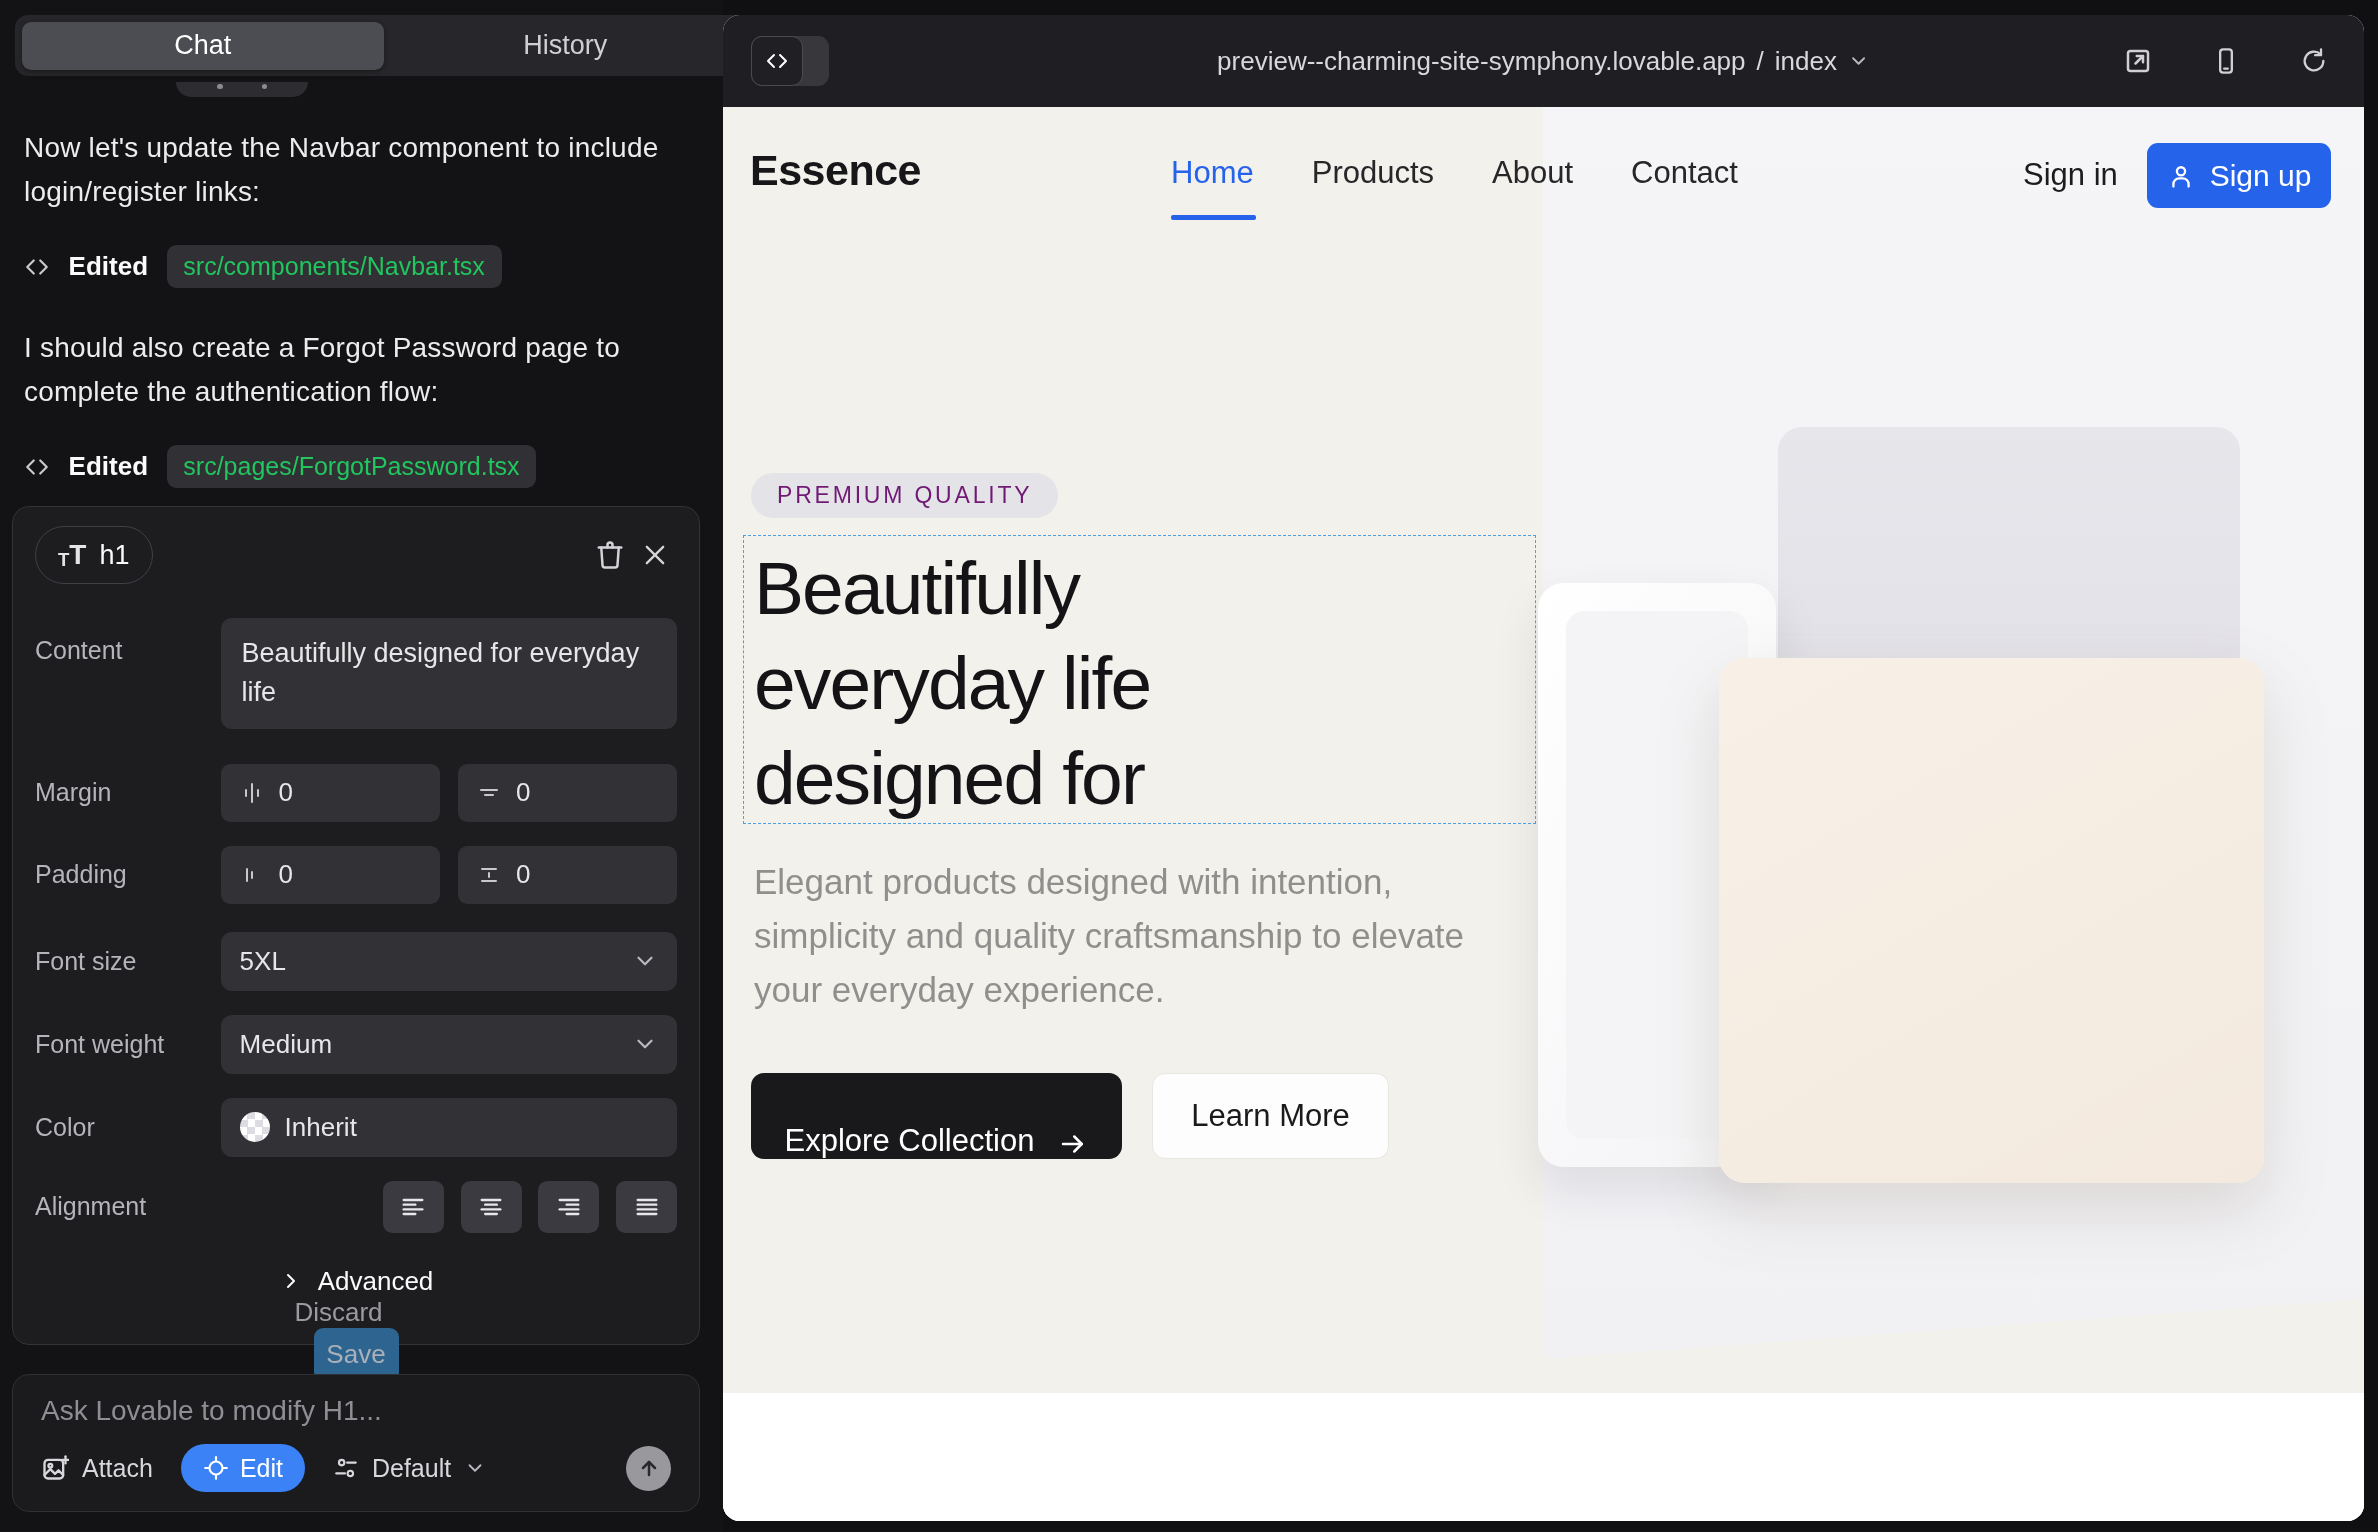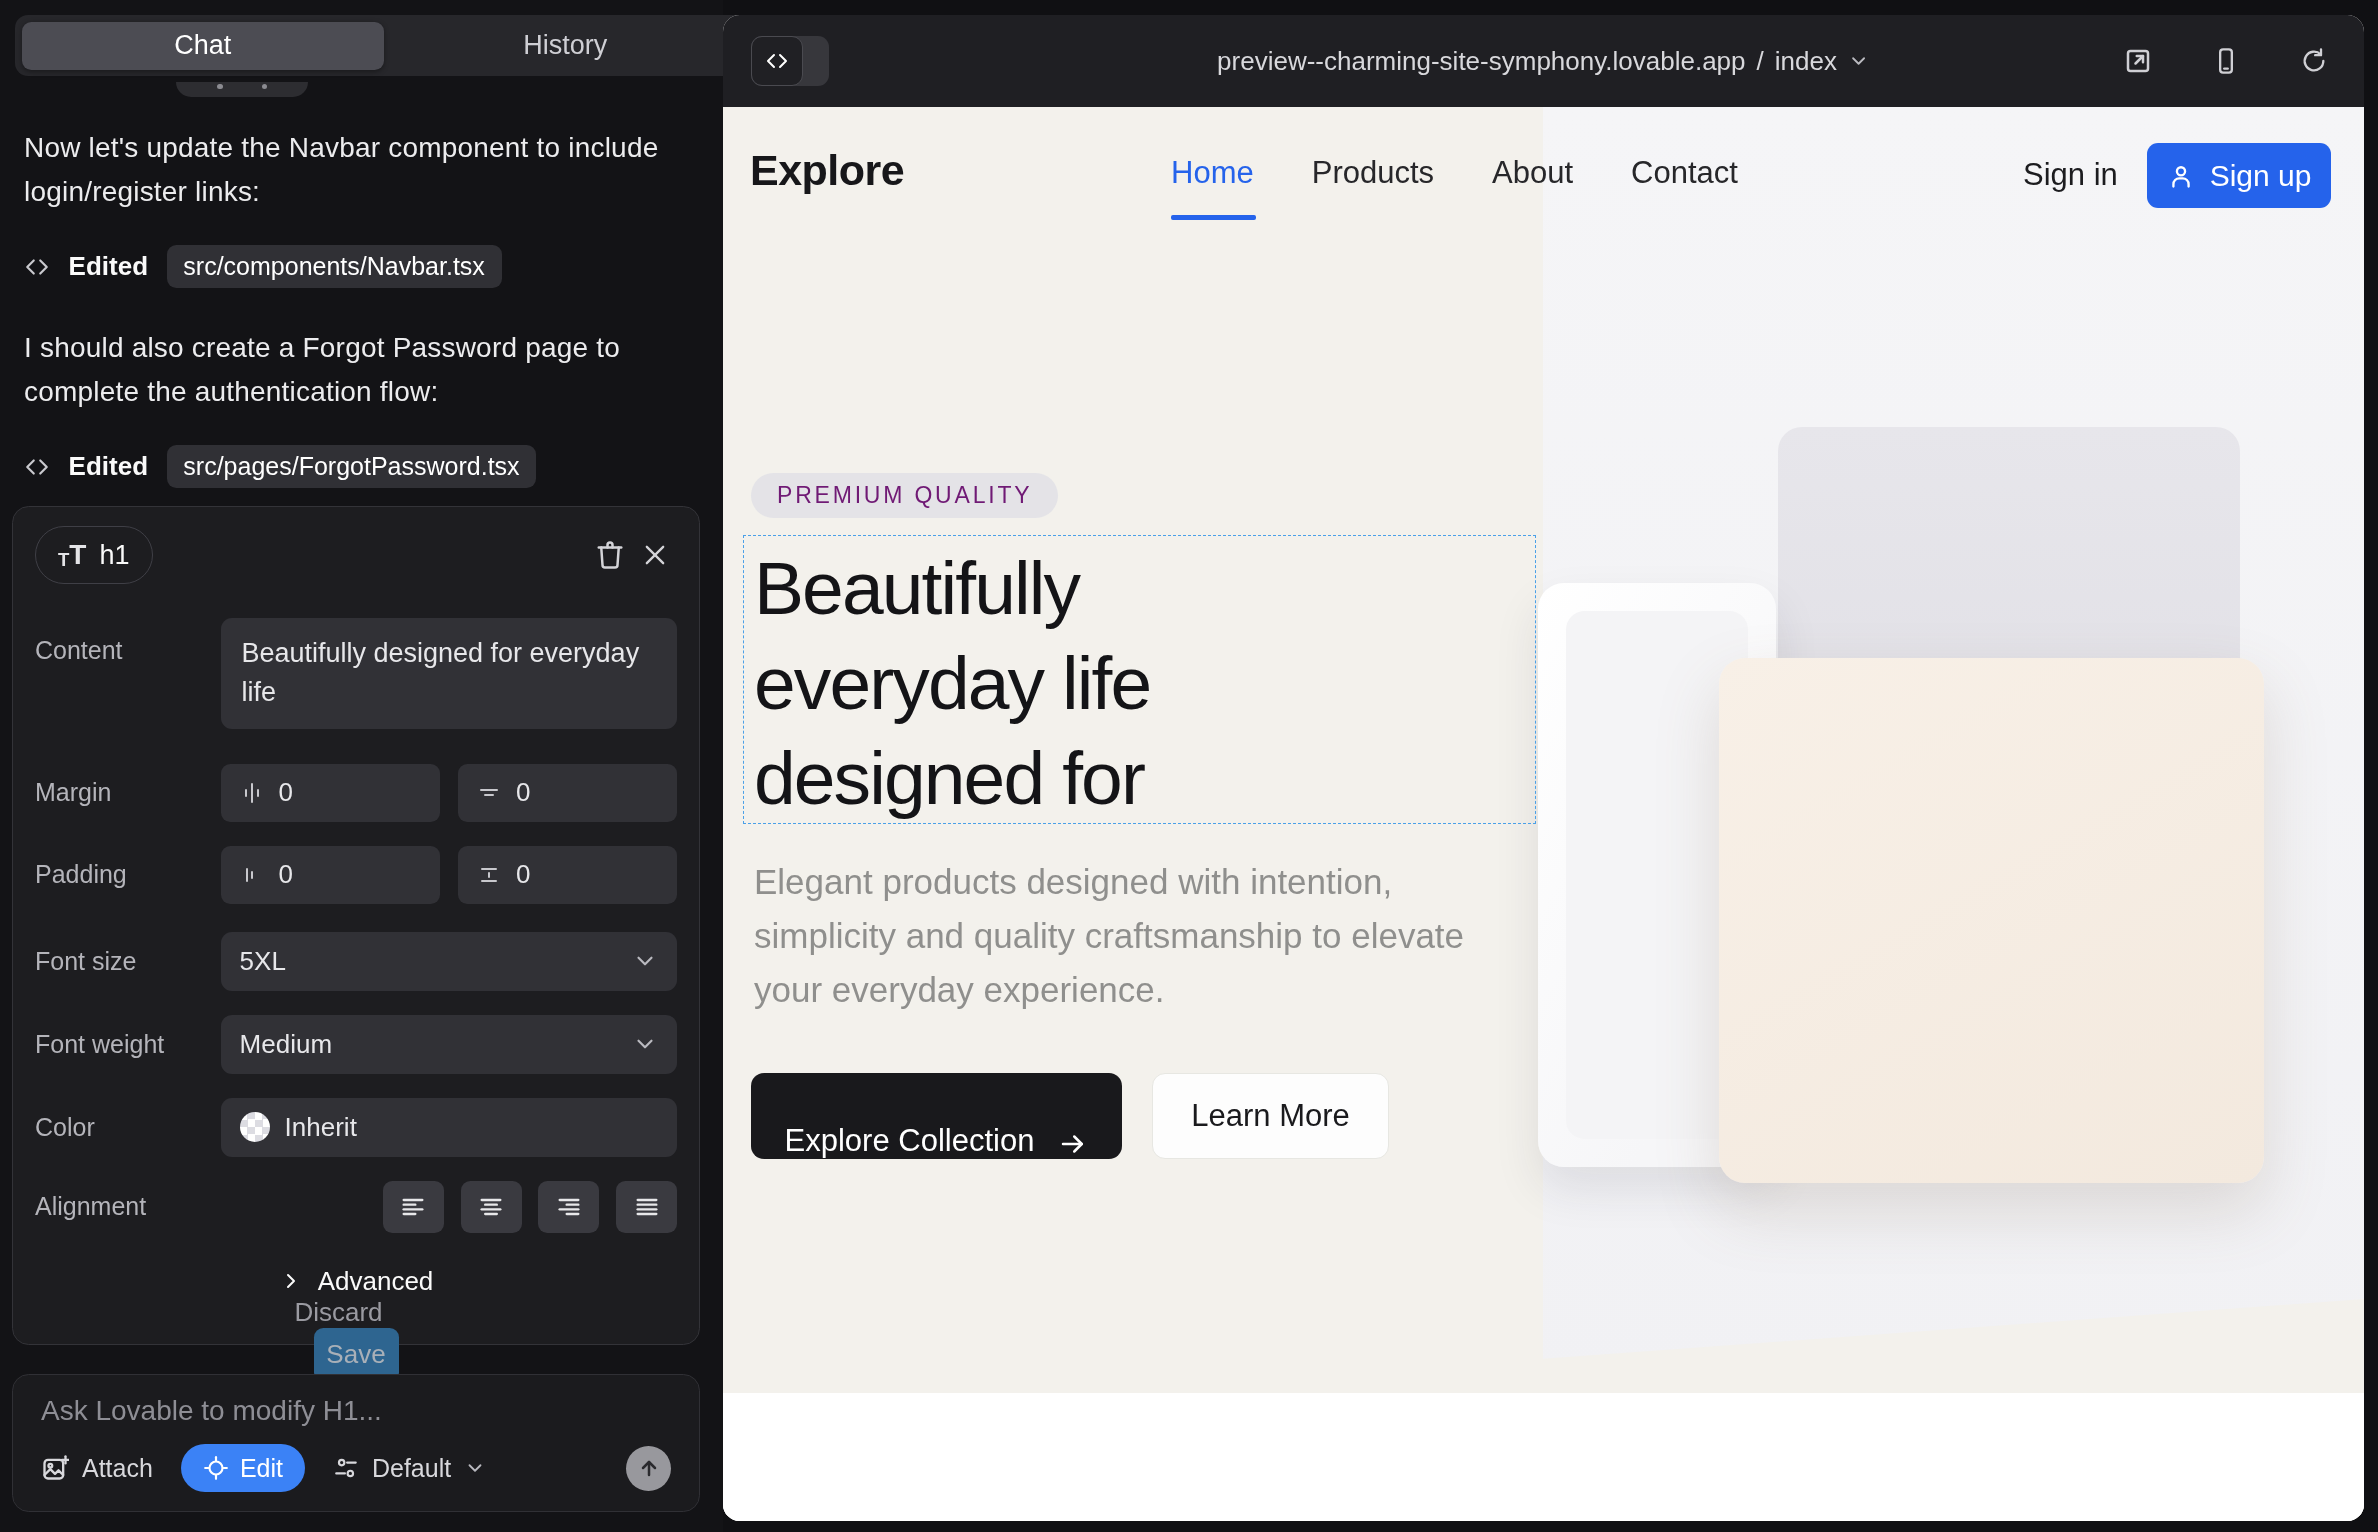--- a/index.html
+++ b/index.html
@@ -16,21 +16,21 @@
 
   .partial-pill { position:absolute; left:176px; top:82px; width:132px; height:15px; background:#2d2d31; border-radius:0 0 15px 15px; display:flex; align-items:flex-start; justify-content:center; gap:39px; }
   .partial-pill i { width:5.6px; height:5.6px; border-radius:50%; background:#8b8b91; margin-top:1.9px; }
 
   .chat { position:absolute; left:24px; top:126px; width:662px; color:#ececee; }
   .msg { font-size:28px; line-height:44px; letter-spacing:0.2px; }
   .msg + .edited-row { margin-top:30px; }
   .edited-row { display:flex; align-items:center; gap:18.6px; height:45px; margin-bottom:37px; }
   .edited-row svg { flex:none; }
   .edited-label { font-size:26px; font-weight:bold; color:#fafafa; }
-  .file-chip { background:#303035; border-radius:9.3px; padding:7.4px 16.7px; font-size:25px; color:#ffffff; white-space:nowrap; }
+  .file-chip { background:#303035; border-radius:9.3px; padding:7.4px 16.7px; font-size:25px; color:#22c55e; white-space:nowrap; }
 
   
   .editor { position:absolute; left:12px; top:506px; width:688px; height:839px; background:#1d1d20; border:0.9px solid #333338; border-radius:16.7px; padding:18.6px 22px; }
   .editor-header { display:flex; align-items:center; height:59px; }
   .tag-pill { display:flex; align-items:center; gap:13px; border:0.9px solid #3f3f46; border-radius:927px; padding:0 22px; height:58px; color:#fafafa; font-size:27px; }
   .tsize { display:flex; align-items:flex-end; color:#e4e4e7; font-weight:bold; line-height:1; }
   .tsize .small { font-size:18.6px; } .tsize .big { font-size:28px; }
   .editor-header .spacer { flex:1; }
   .icon-btn { background:none; border:none; color:#d4d4d8; display:flex; align-items:center; justify-content:center; width:45px; height:45px; cursor:pointer; }
   .row { display:flex; align-items:center; }
@@ -429,21 +429,21 @@
     <div class="site">
       <div class="bg-right"></div>
       <div class="bg-wedge"></div>
       <div class="bg-white-strip"></div>
 
       <div class="shape-gray"></div>
       <div class="shape-white"></div>
       <div class="shape-beige"></div>
 
       <div class="site-nav">
-        <div class="brand">Explore</div>
+        <div class="brand">Essence</div>
         <div class="nav-links">
           <span class="nav-link active">Home</span>
           <span class="nav-link">Products</span>
           <span class="nav-link">About</span>
           <span class="nav-link">Contact</span>
         </div>
         <div class="nav-underline"></div>
         <span class="sign-in">Sign in</span>
         <button class="sign-up">
           <span>

